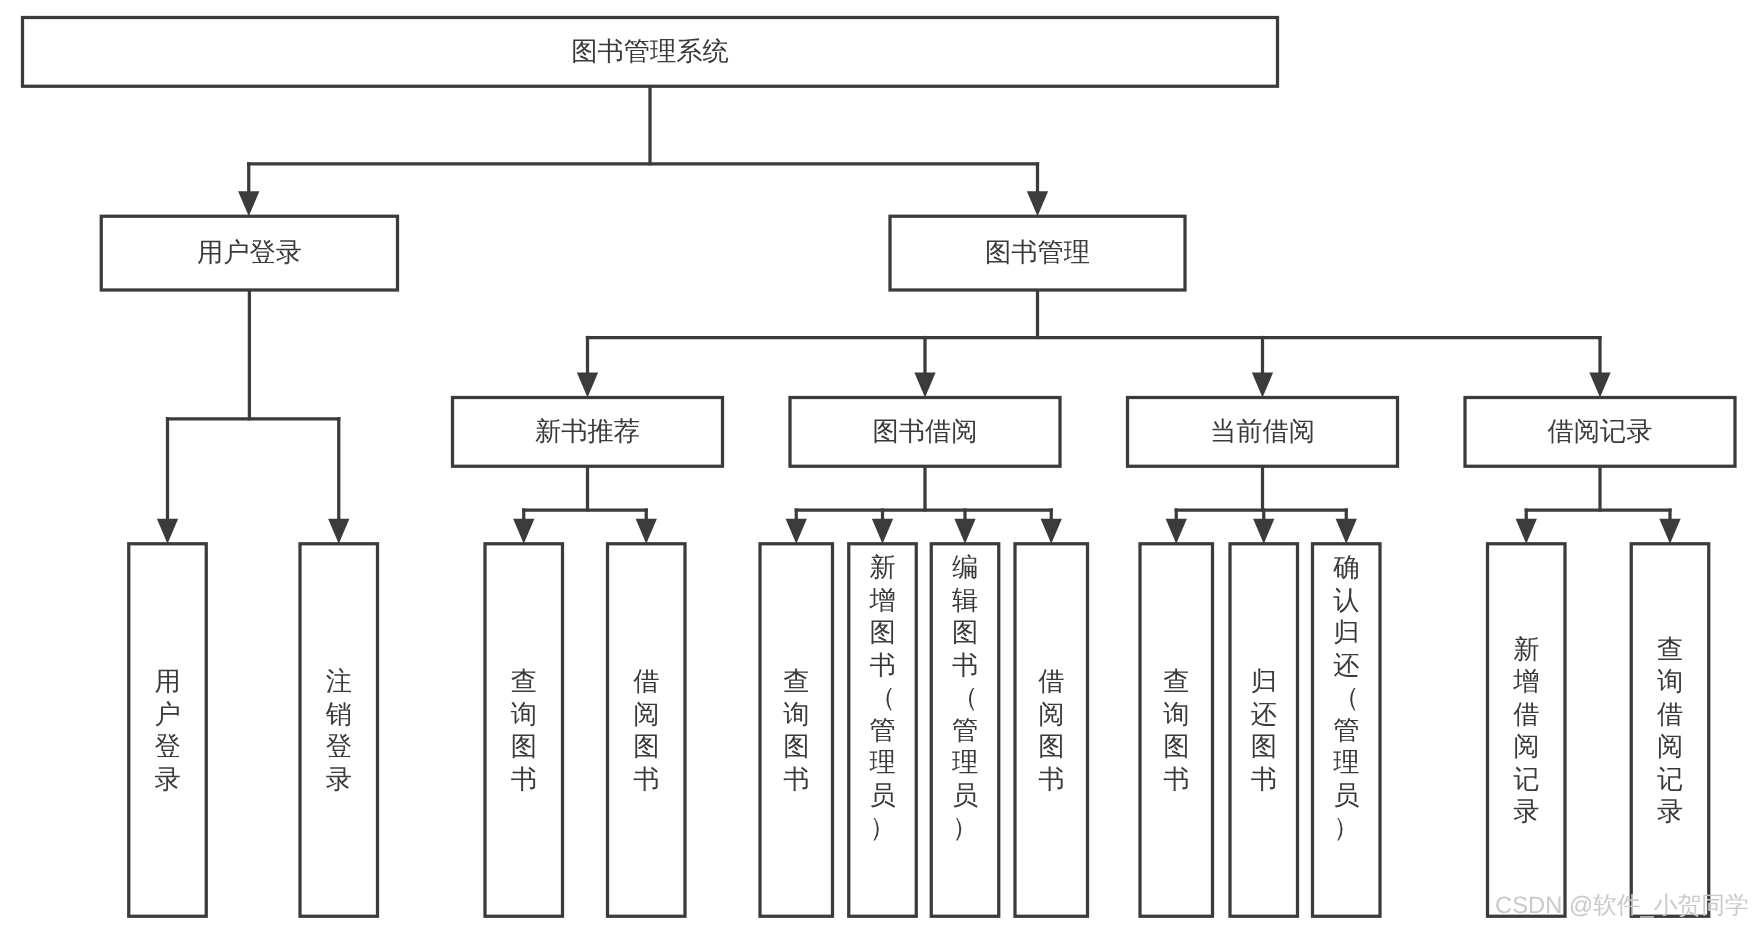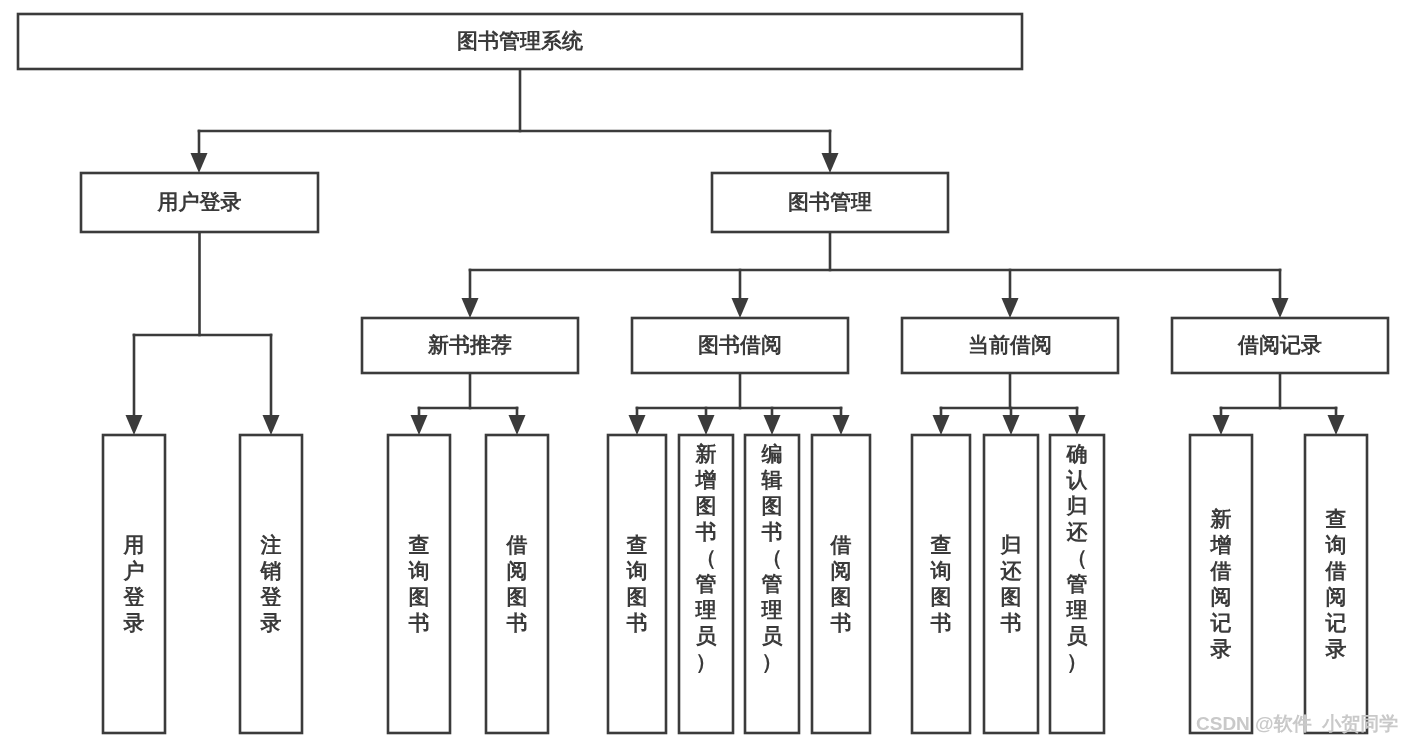--- a/index.html
+++ b/index.html
@@ -12,21 +12,20 @@
     width: 1405px;
     height: 747px;
     font-family: "Liberation Sans", "DejaVu Sans", sans-serif;
     overflow: hidden;
     position: relative;
   }
   #diagram-root {
     position: relative;
     width: 1405px;
     height: 529px;
-    font-weight: bold;
   }
   svg.diagram-canvas {
     position: absolute;
     top: 0;
     left: 0;
     width: 1405px;
     height: 747px;
     display: block;
   }
   .node-box {

